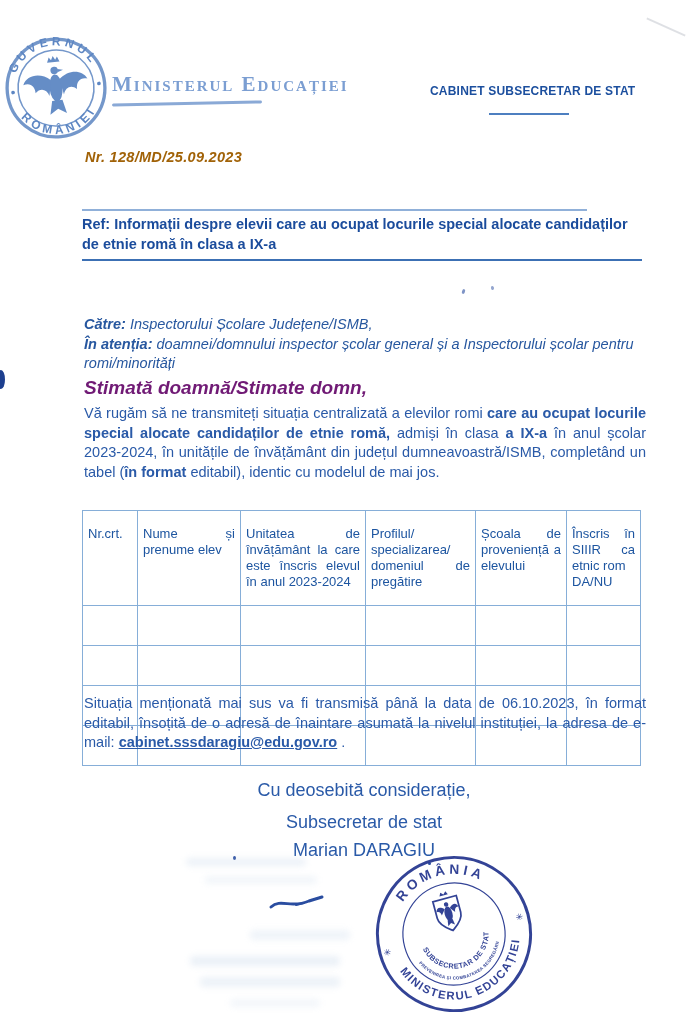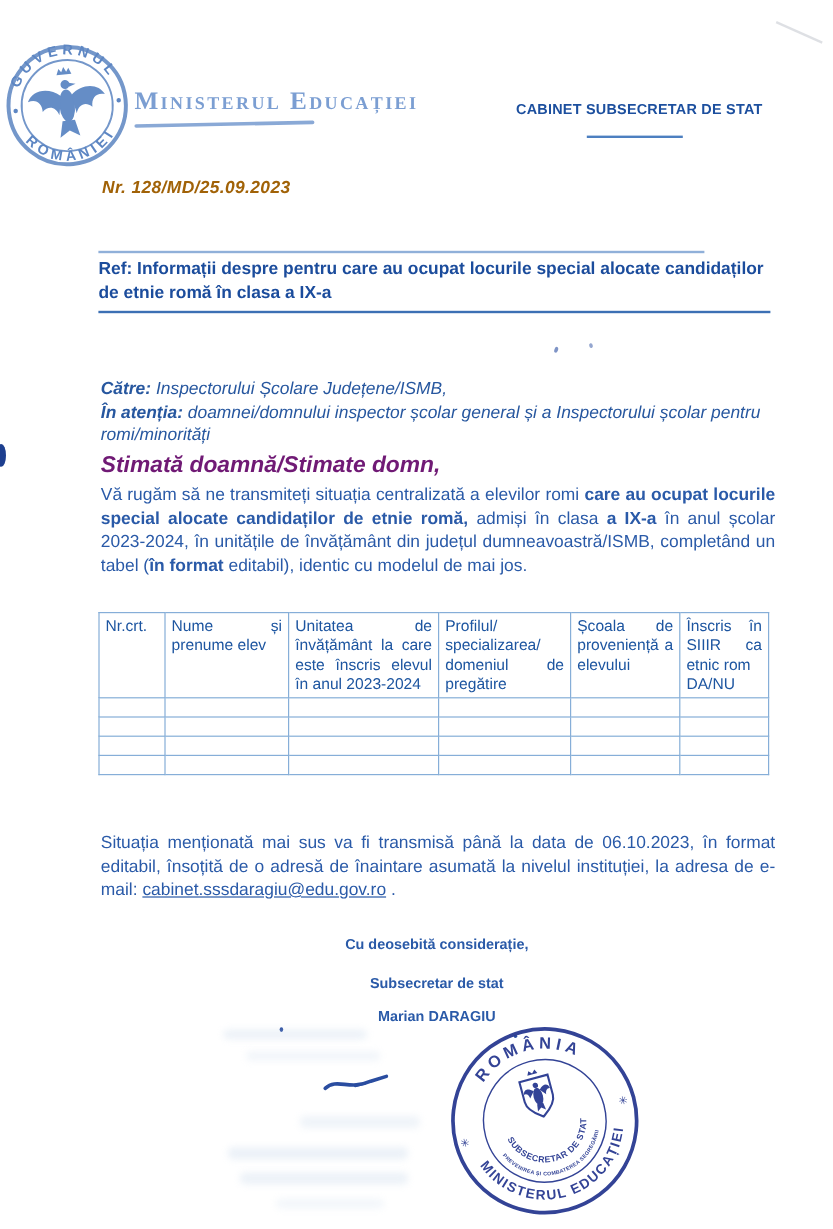--- a/index.html
+++ b/index.html
@@ -33,28 +33,28 @@
   .addr b{font-weight:700;}
   .salut{left:84px;top:377px;font-style:italic;font-weight:700;font-size:19px;color:#701a75;text-align:right;}
 
   .para{font-size:14.5px;line-height:19.5px;text-align:justify;color:#2a5aa8;}
   .para1{left:84px;top:404px;width:562px;}
   .para2{left:84px;top:694px;width:562px;}
 
   
   .tbl{left:82px;top:510px;width:558px;border-collapse:collapse;color:#1d55a0;
     font-size:13px;table-layout:fixed;}
-  .tbl th,.tbl td{border:1px solid #86aed8;padding:3px 5px;vertical-align:top;
+  .tbl th,.tbl td{border:1px solid #86aed8;padding:15px 5px;vertical-align:top;
     text-align:left;font-weight:400;}
   .tbl th{line-height:16px;text-align:justify;font-weight:400;}
   .tbl .empty td{height:9px;}
   .danu{text-align:left;}
 
   
-  .close-line{width:548px;left:90px;text-align:center;font-size:12px;color:#2a5aa8;font-weight:bold;}
+  .close-line{width:548px;left:90px;text-align:center;font-size:18px;color:#2a5aa8;}
   .regards{top:780px;}
   .role{top:812px;}
   .name{top:840px;}
 
   .sig{left:268px;top:893px;width:70px;height:24px;}
   .stamp{left:372px;top:852px;width:164px;height:164px;opacity:.96;filter:blur(.2px);}
 
   
   .smudge{background:#c2d4e8;filter:blur(3px);border-radius:4px;}
   .dot{background:#2a4da0;border-radius:50%;}
@@ -93,21 +93,21 @@
 
 <div class="abs ministry">Ministerul Educației</div>
 <div class="abs ministry-underline"></div>
 
 <div class="abs cabinet">CABINET SUBSECRETAR DE STAT</div>
 <div class="abs cabinet-underline"></div>
 
 <div class="abs reg-number">Nr. 128/MD/25.09.2023</div>
 
 <div class="abs ref-topline"></div>
-<div class="abs ref-box">Ref: Informații despre pentru care au ocupat locurile special alocate candidaților de etnie romă în clasa a IX-a</div>
+<div class="abs ref-box">Ref: Informații despre elevii care au ocupat locurile special alocate candidaților de etnie romă în clasa a IX-a</div>
 
 <div class="abs dot" style="left:462px;top:289px;width:3px;height:5px;transform:rotate(20deg);opacity:.6;"></div>
 <div class="abs dot" style="left:491px;top:286px;width:3px;height:4px;transform:rotate(-15deg);opacity:.5;"></div>
 
 <div class="abs addr">
   <div><b>Către:</b><span> Inspectorului Școlare Județene/ISMB,</span></div>
   <div><b>În atenția:</b><span> doamnei/domnului inspector școlar general și a Inspectorului școlar pentru romi/minorități</span></div>
 </div>
 
 <div class="abs salut">Stimată doamnă/Stimate domn,</div>
@@ -163,21 +163,21 @@
         <td></td>
         <td></td>
         <td></td>
         <td></td>
         <td></td>
         <td></td>
       </tr>
 </tbody>
   </table>
 
-<div class="abs para para2"><span>Situația menționată mai sus va fi transmisă până la data de 06.10.2023, în format editabil, însoțită de o adresă de înaintare asumată la nivelul instituției, la adresa de e-mail: </span><span style="text-decoration: underline;">cabinet.sssdaragiu@edu.gov.ro</span><span> .</span></div>
+<div class="abs para para2"><span>Situația menționată mai sus va fi transmisă până la data de 06.10.2023, în format editabil, însoțită de o adresă de înaintare asumată la nivelul instituției, la adresa de e-mail: </span><span style="text-decoration: underline; font-weight: bold;">cabinet.sssdaragiu@edu.gov.ro</span><span> .</span></div>
 
 <div class="abs close-line regards">Cu deosebită considerație,</div>
 <div class="abs close-line role">Subsecretar de stat</div>
 <div class="abs close-line name">Marian DARAGIU</div>
 
 <div class="abs dot" style="left:233px;top:856px;width:3px;height:4px;"></div>
 <div class="abs dot" style="left:428px;top:862px;width:3px;height:3px;"></div>
 
 <svg class="abs sig" viewBox="0 0 70 24">
   <path d="M3,14 C13,5 23,16 41,8 L54,4" fill="none" stroke="#2a4da0" stroke-width="3" stroke-linecap="round"></path>

